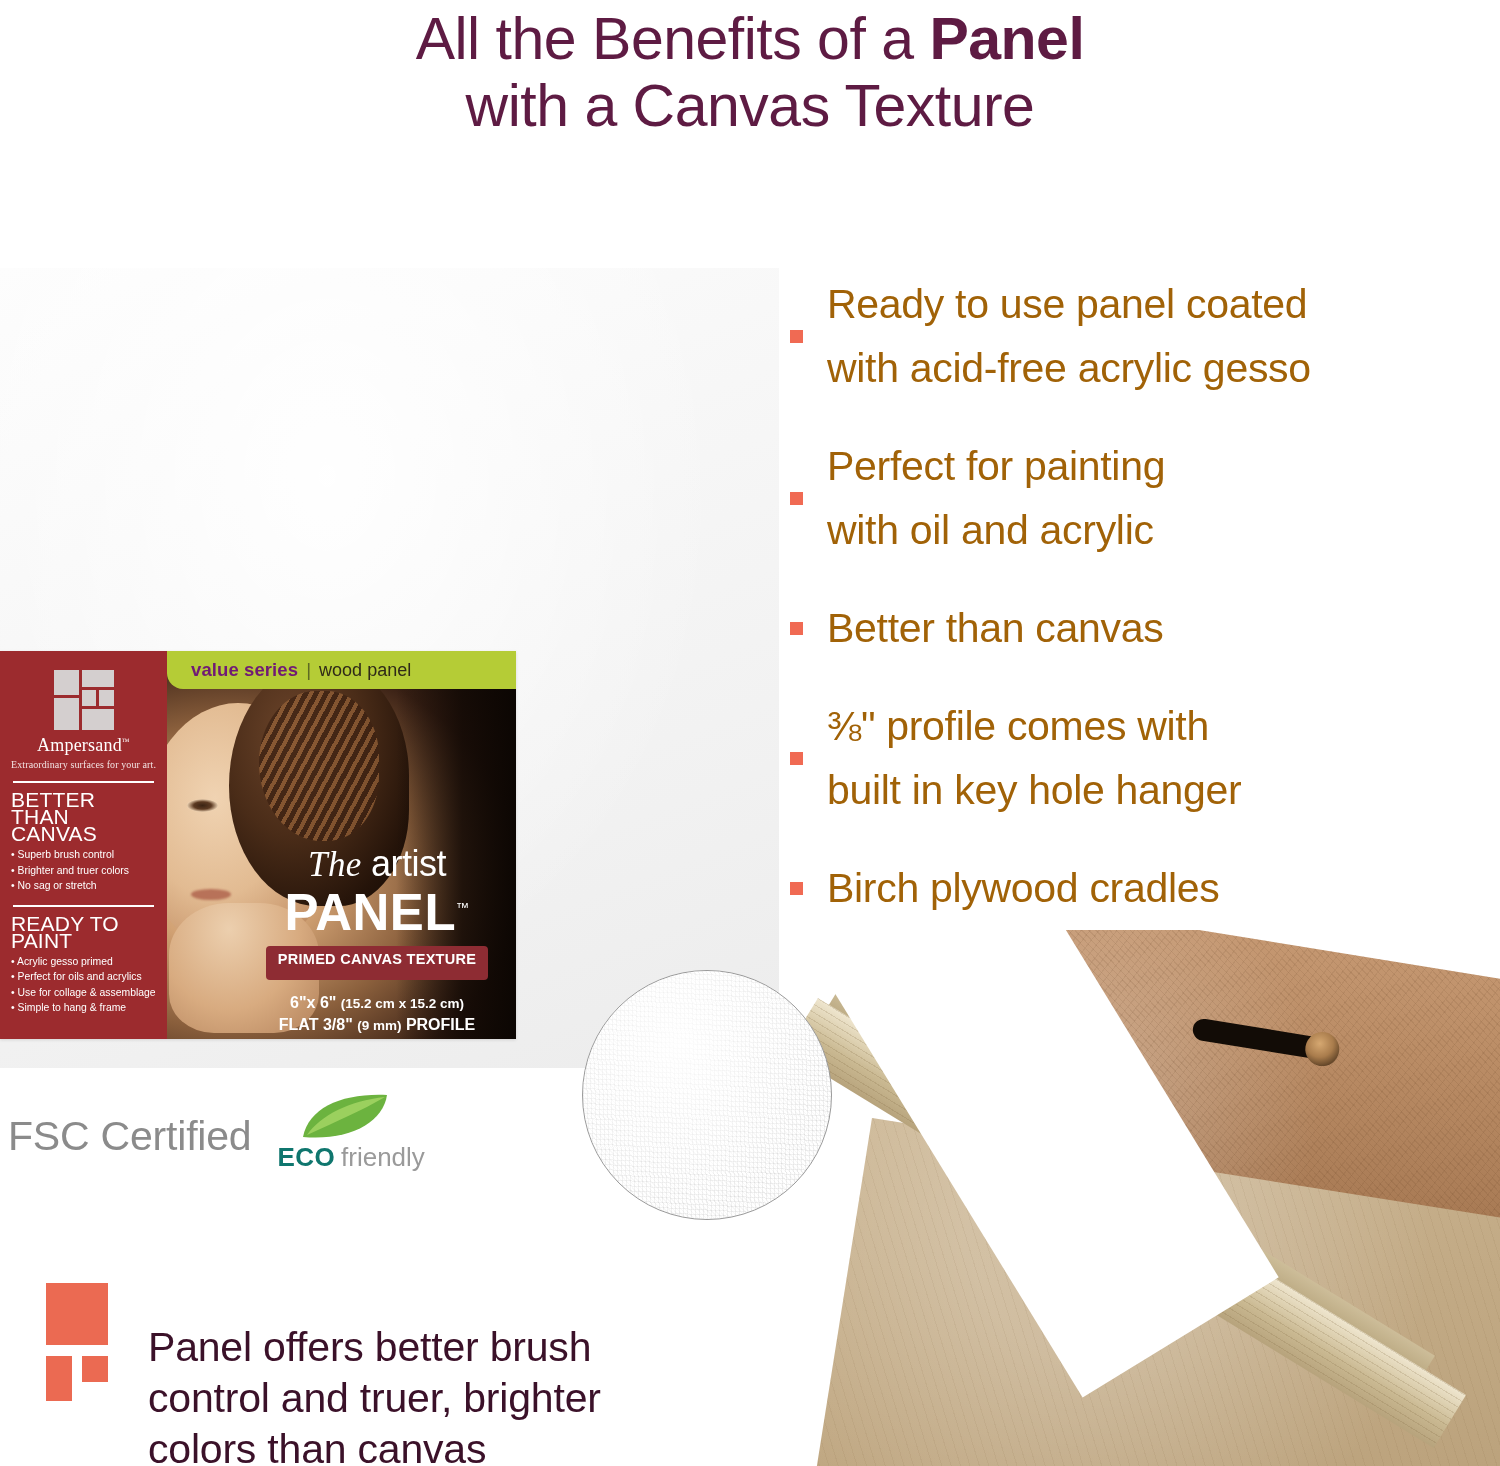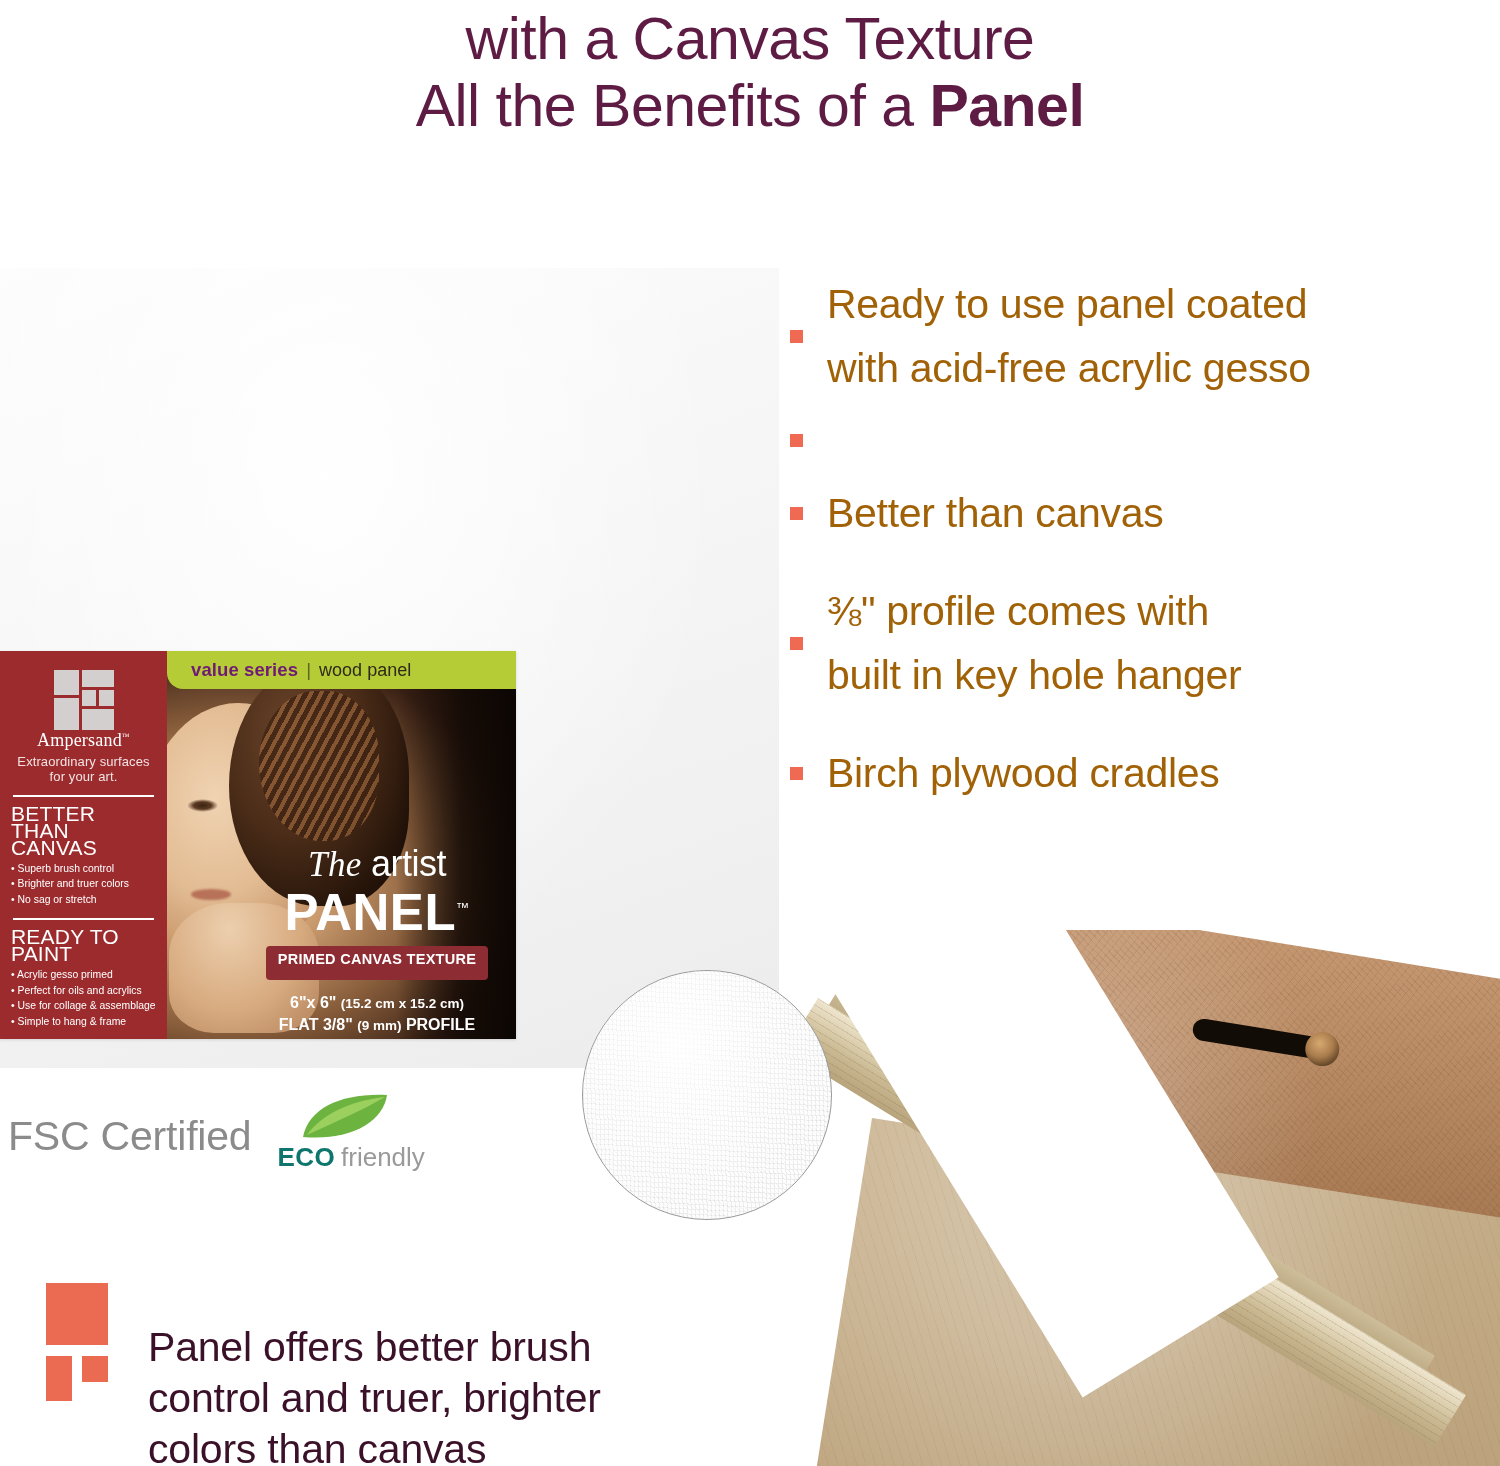--- a/index.html
+++ b/index.html
@@ -83,25 +83,26 @@
   .brand-name {
     text-align: center;
     font-family: "Liberation Serif", serif;
     font-size: 18px;
     letter-spacing: .2px;
     margin-top: 1px;
     position: relative;
   }
   .brand-name sup { font-size: 8px; vertical-align: super; }
   .brand-tag {
-    text-align: center;
-    font-size: 13px;
+    text-align: right;
+    font-size: 10px;
     margin-top: 3px;
     letter-spacing: .1px;
     color: #f2e3e3;
+    font-family: Liberation Serif, serif;
   }
   .rule {
     height: 2px;
     background: #ffffff;
     margin: 11px 2px 8px 2px;
   }
   .lbl-head {
     font-size: 21px;
     font-weight: normal;
     line-height: 17px;
@@ -436,22 +437,22 @@
     line-height: 51px;
     letter-spacing: -.2px;
     white-space: pre-line;
     margin-top: 39px;
   }
 </style>
 </head>
 <body>
 
 <div id="headline">
+  <span class="ln"><span>All the Benefits of a </span><span class="bold">Panel</span></span>
   <span class="ln">with a Canvas Texture</span>
-  <span class="ln"><span>All the Benefits of a </span><span class="bold">Panel</span></span>
 </div>
 
 <div id="panel-photo"></div>
 
 <div id="package-label">
 
   <div class="label-red">
     <div class="brand-mark">
       <i class="bm1"></i>
         <i class="bm2"></i>
@@ -533,20 +534,22 @@
 </div>
 
 <div id="benefits">
   <div class="bn-item">
     <span class="bn-marker"></span>
     <span class="bn-text">Ready to use panel coated
 with acid-free acrylic gesso</span>
   </div>
   <div class="bn-item">
     <span class="bn-marker"></span>
+    <span class="bn-text">Perfect for painting
+with oil and acrylic</span>
   </div>
   <div class="bn-item">
     <span class="bn-marker"></span>
     <span class="bn-text">Better than canvas</span>
   </div>
   <div class="bn-item">
     <span class="bn-marker"></span>
     <span class="bn-text">⅜" profile comes with
 built in key hole hanger</span>
   </div>

